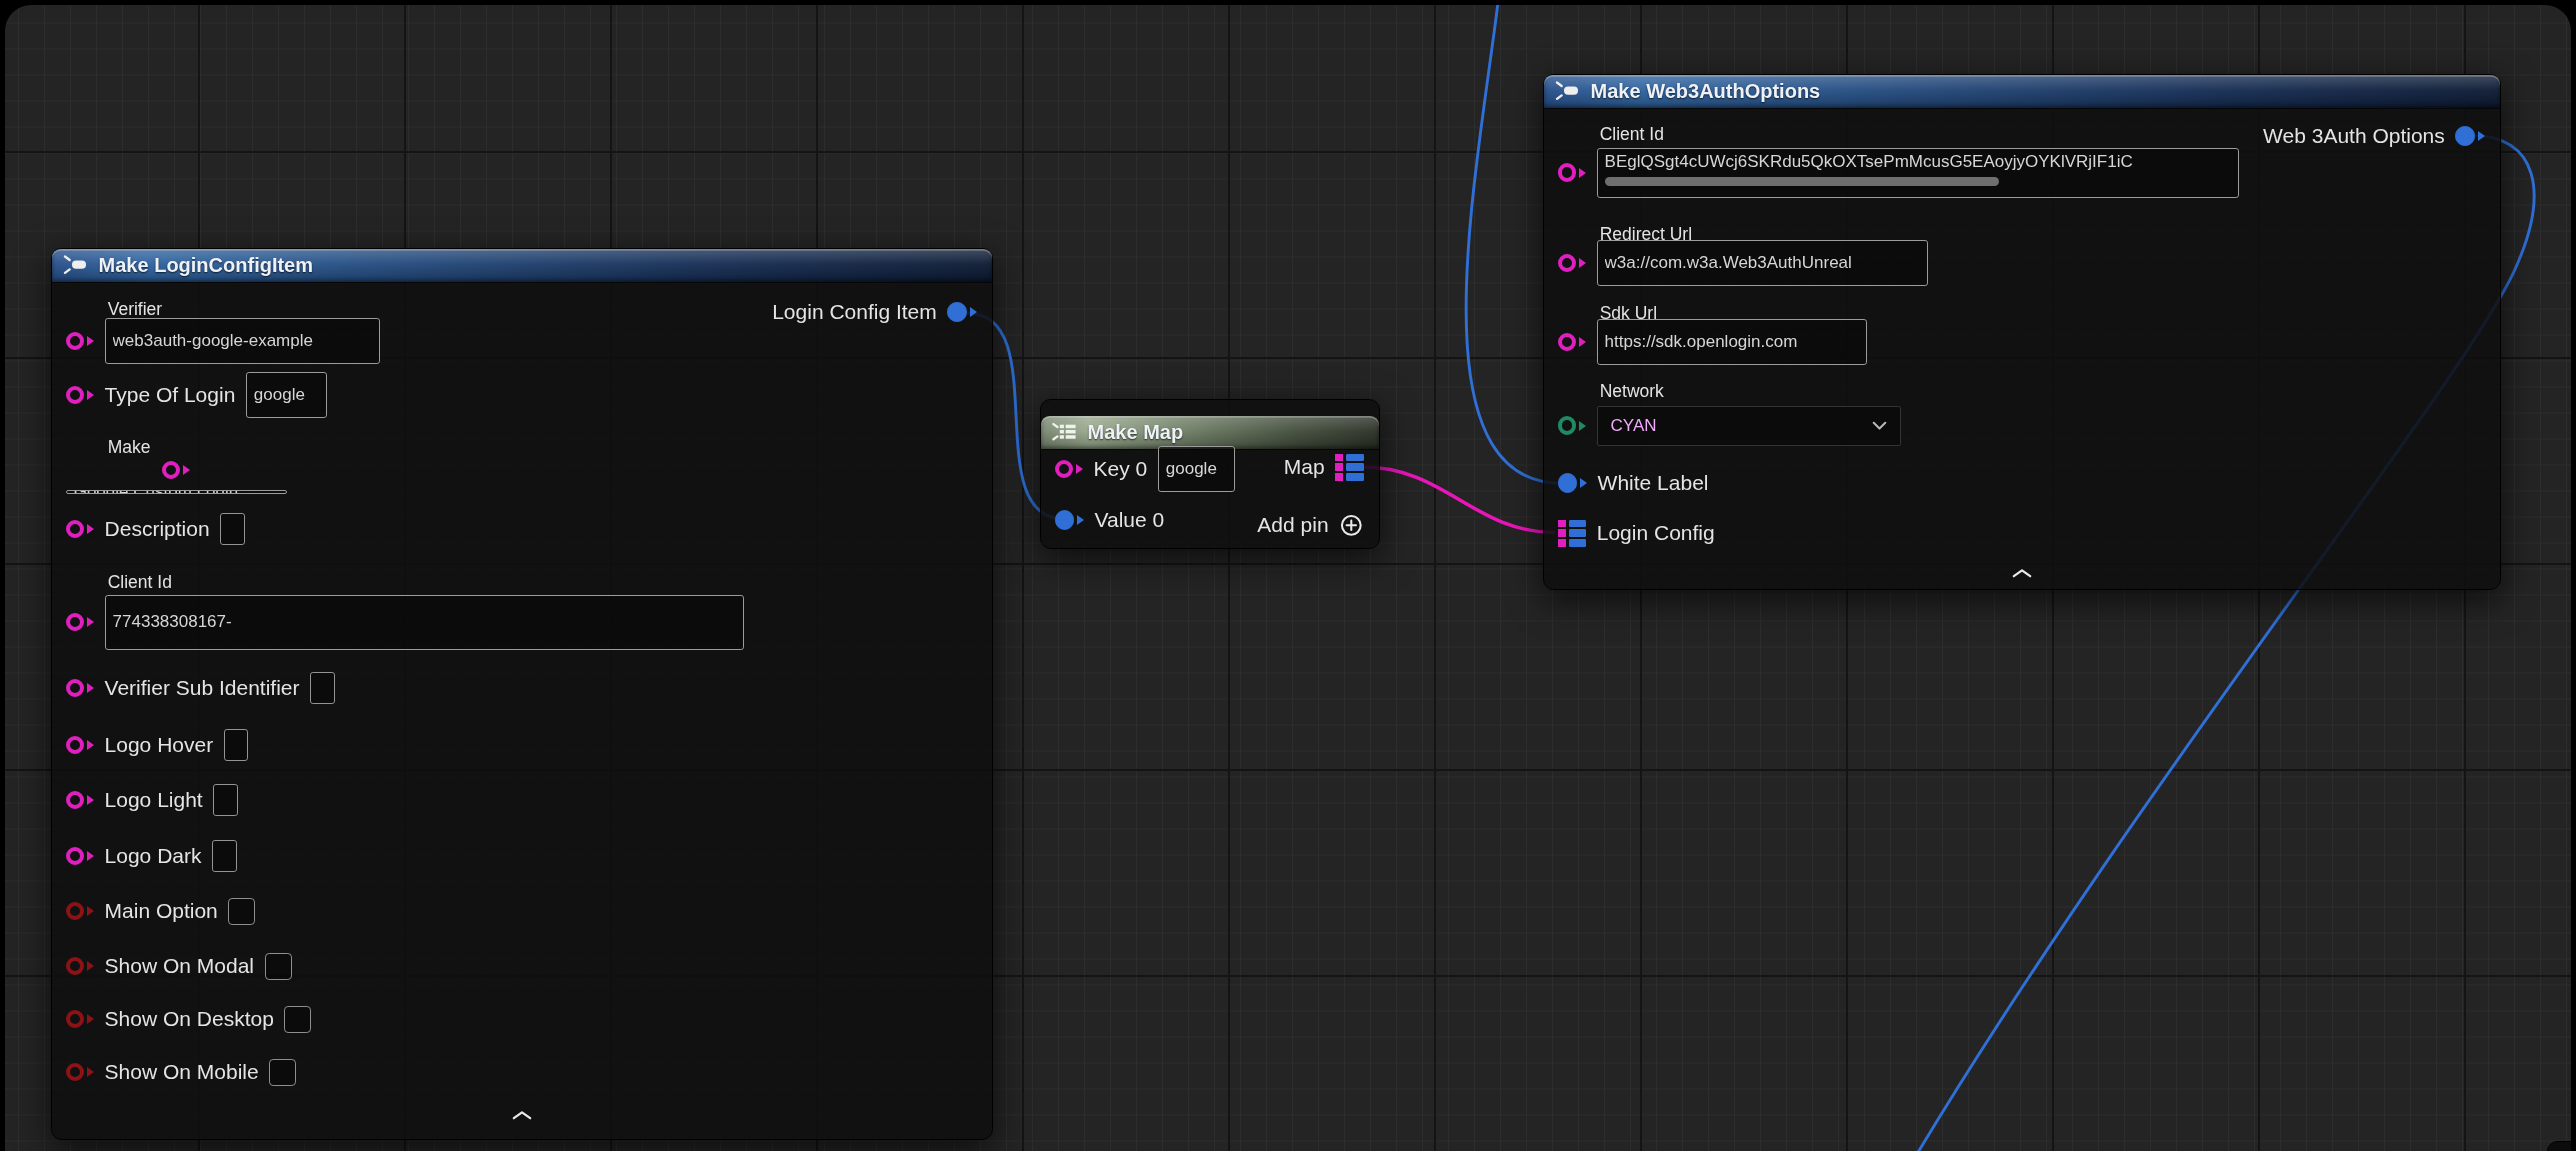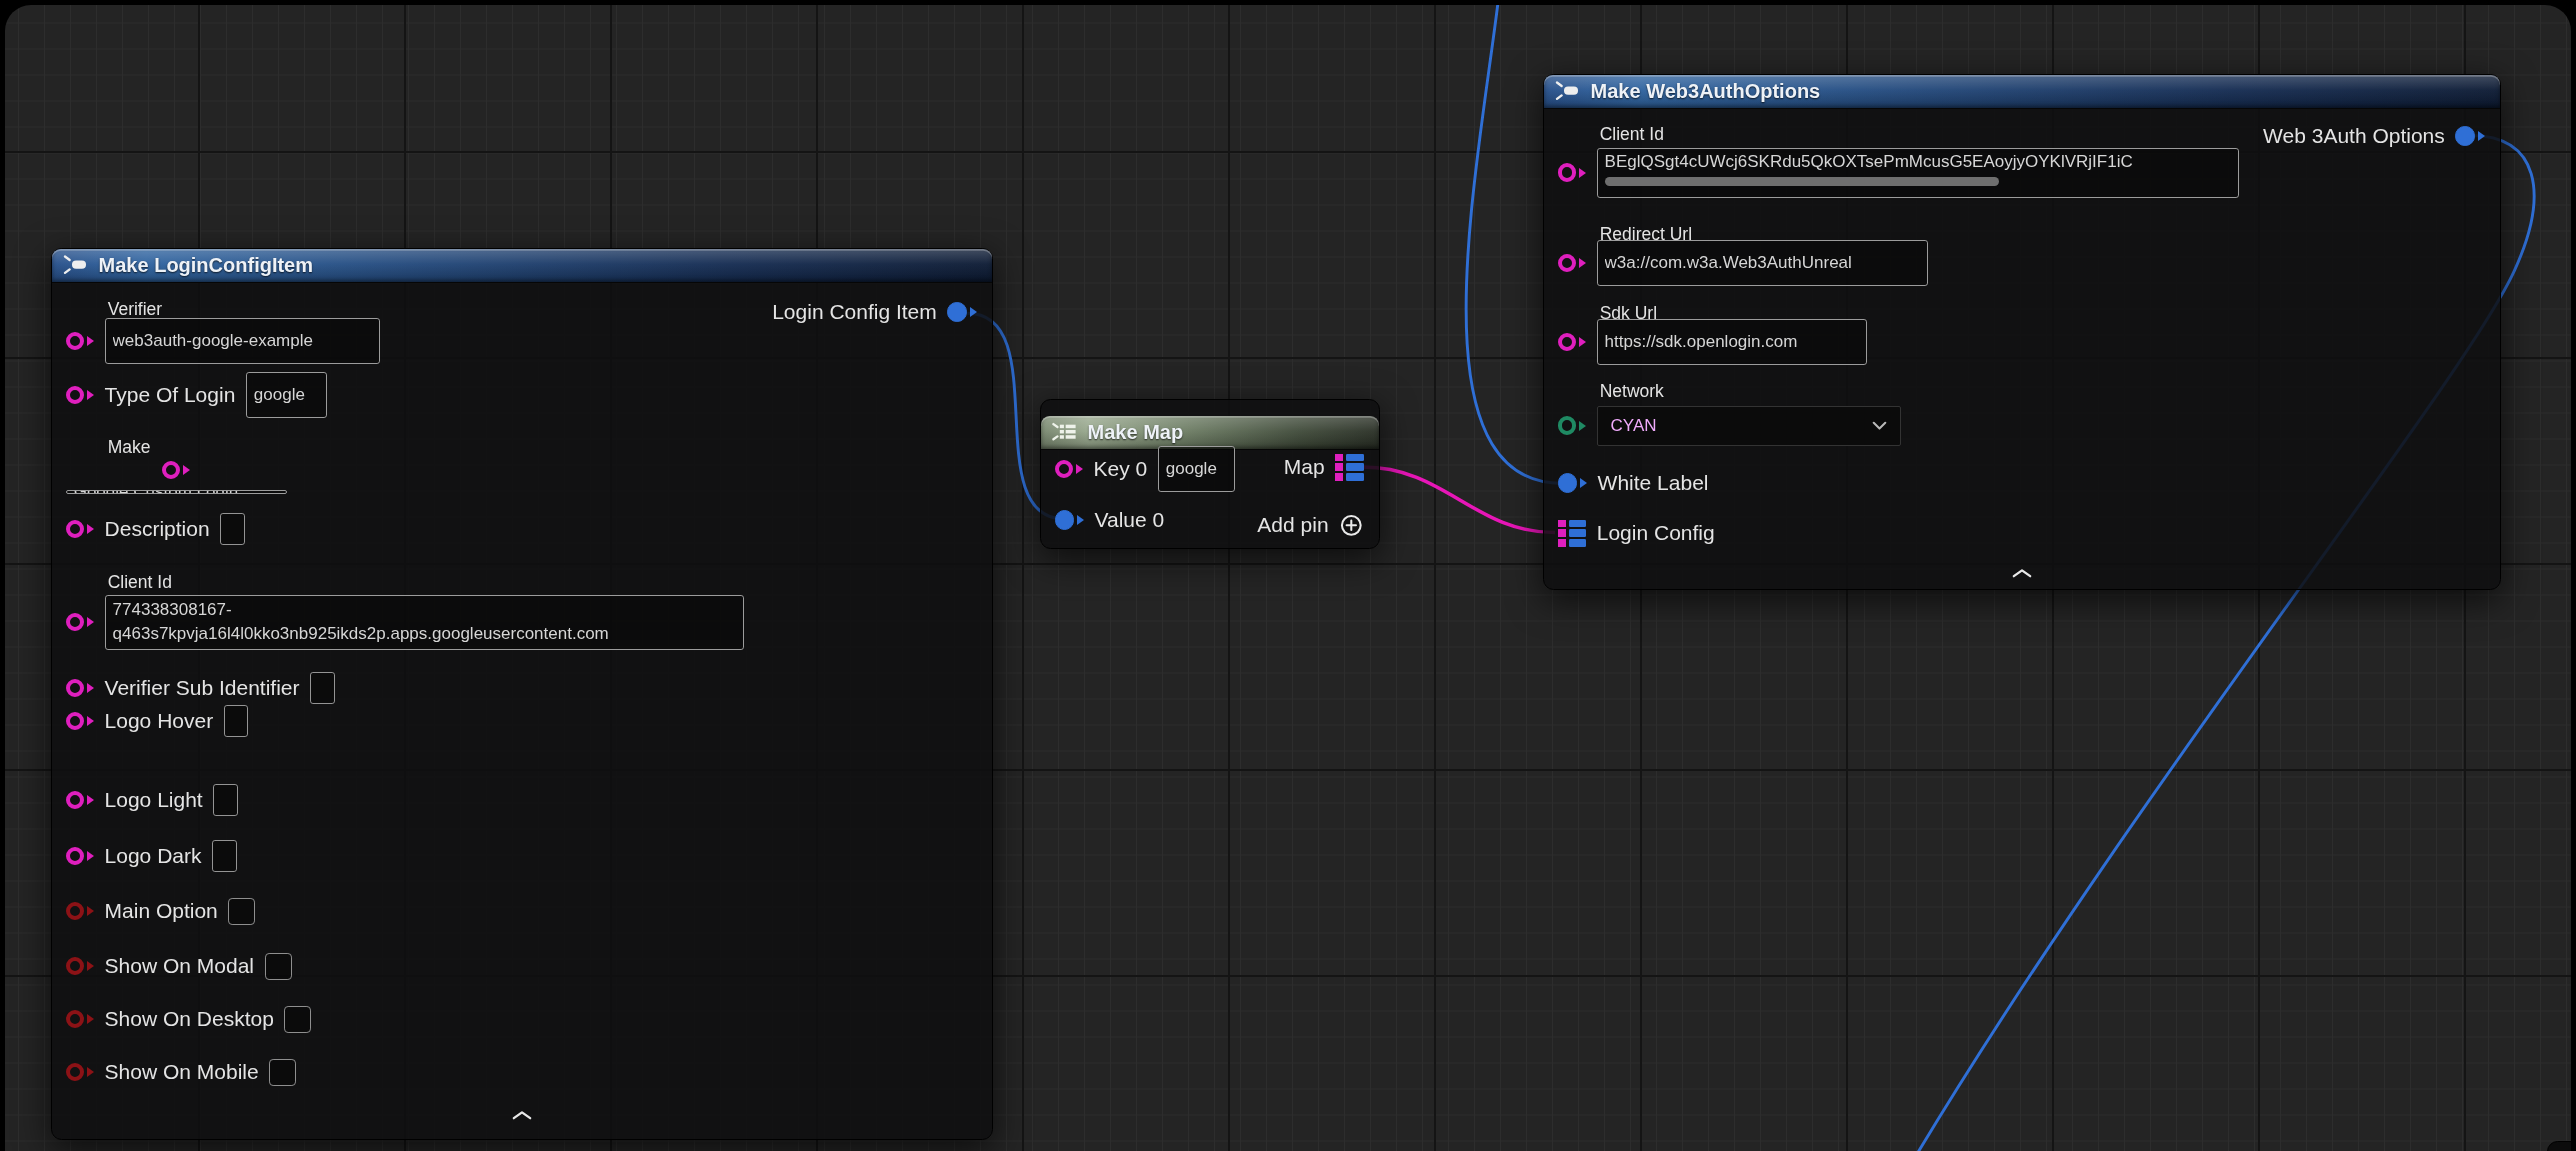--- a/index.html
+++ b/index.html
@@ -131,34 +131,33 @@
     </div>
 
     <span class="flabel" style="top:323px;">Client Id</span>
     <div class="prow" style="top:346px;height:55px;">
       <span class="pin c-mag">
             <i class="ring"></i>
             <i class="wedge"></i>
           </span>
       <div class="textbox tall" style="width:639px;">
         <span class="vline">774338308167-</span>
-        <span class="vline">q463s7kpvja16l4l0kko3nb925ikds2p.apps.googleusercontent.com</span>
       </div>
     </div>
 
     <div class="prow" style="top:423px;">
       <span class="pin c-mag">
             <i class="ring"></i>
             <i class="wedge"></i>
           </span>
       <span class="plabel">Verifier Sub Identifier</span>
       <span class="minibox"></span>
     </div>
 
-    <div class="prow" style="top:456px;">
+    <div class="prow" style="top:480px;">
       <span class="pin c-mag">
             <i class="ring"></i>
             <i class="wedge"></i>
           </span>
       <span class="plabel">Logo Hover</span>
       <span class="minibox"></span>
     </div>
 
     <div class="prow" style="top:535px;">
       <span class="pin c-mag">

